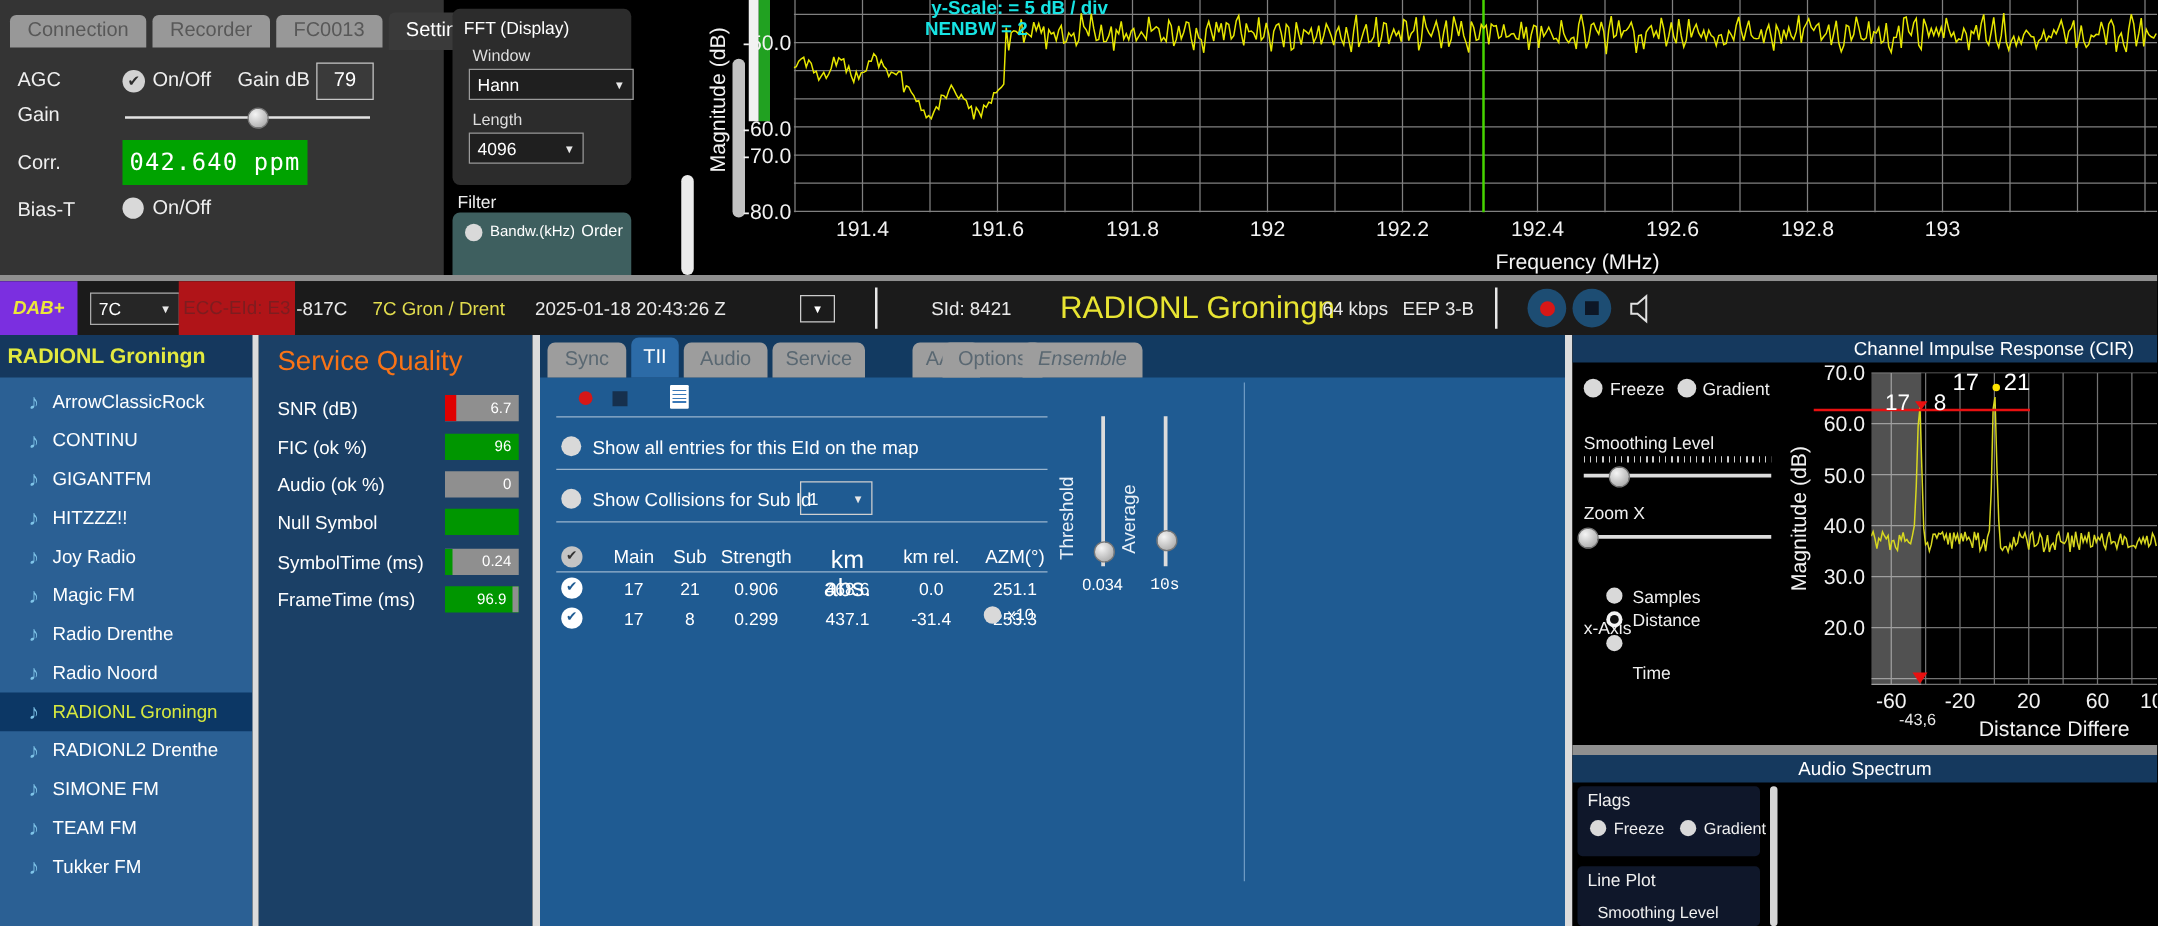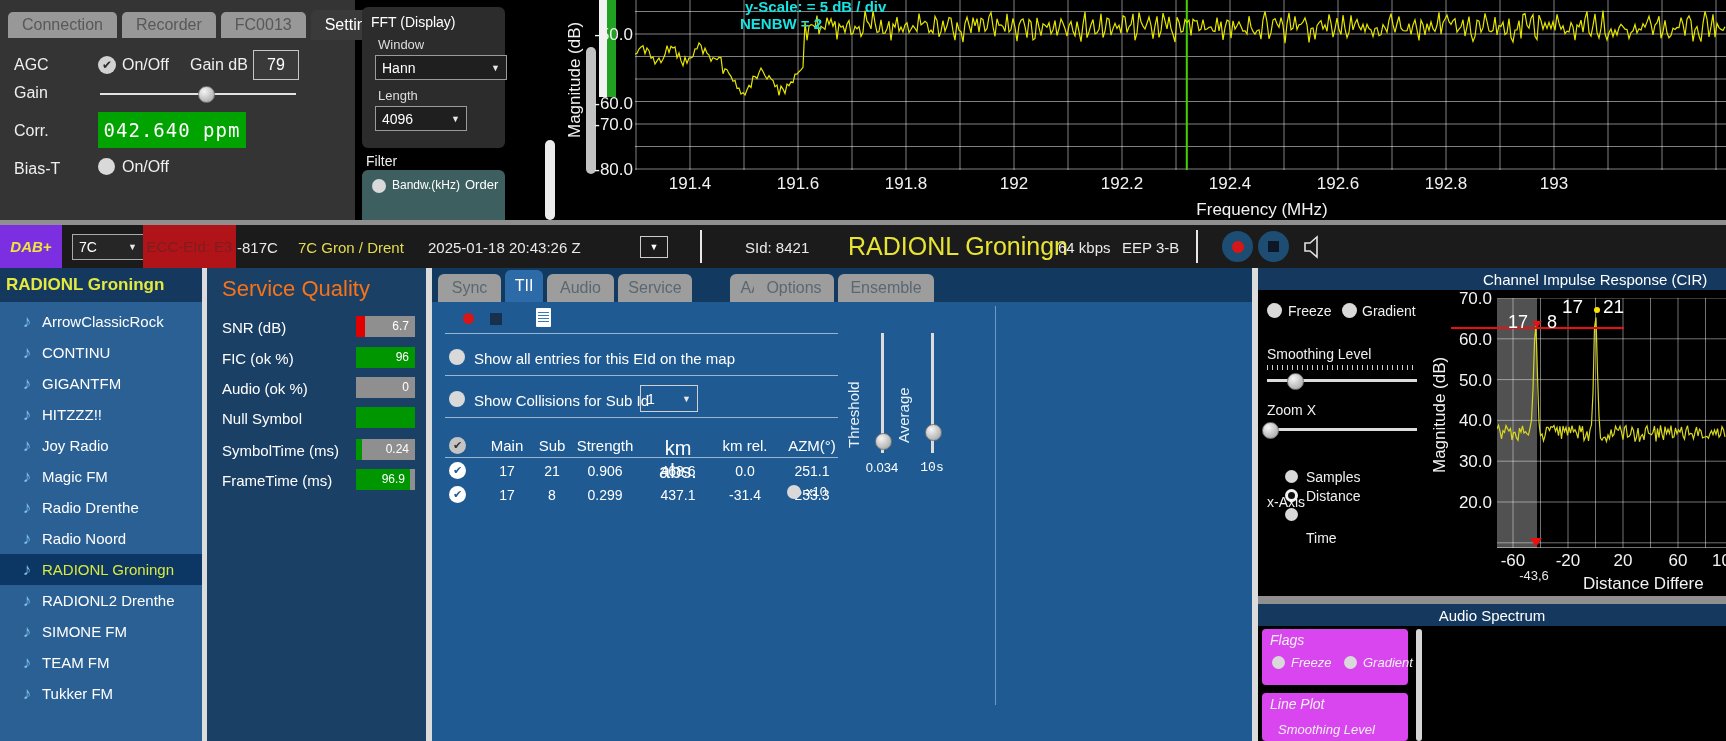--- a/index.html
+++ b/index.html
@@ -70,21 +70,21 @@
   .ckc{position:absolute;width:17px;height:17px;border-radius:50%;background:#fff;color:#1f5b92;
        font-size:11px;text-align:center;line-height:17px;}
   .vslider{position:absolute;width:3px;background:#dcdcdc;}
   .vslider-lbl{position:absolute;writing-mode:vertical-rl;transform:rotate(180deg);font-size:15px;color:#e8f0f8;}
   
   .rightcol{left:1258px;top:268px;width:468px;height:473px;background:#000;}
   .navyhdr{background:#15395e;color:#fff;font-size:15px;height:22px;display:flex;align-items:center;}
   .ctl-lbl{position:absolute;font-size:14px;color:#f0f0f0;}
   .track{position:absolute;height:3px;background:#dcdcdc;}
   .ticks{position:absolute;height:5px;background:repeating-linear-gradient(90deg,#cfcfcf 0 1px,transparent 1px 5px);}
-  .gbox{position:absolute;background:#d946ef;border-radius:4px;font-style:italic;}
+  .gbox{position:absolute;background:#0f172a;border-radius:4px;}
   .cir-ytick{position:absolute;font-size:17px;color:#f2f2f2;width:52px;text-align:right;}
   .cir-xtick{position:absolute;font-size:17px;color:#f2f2f2;transform:translateX(-50%);}
   .tri-down{width:0;height:0;border-left:6px solid transparent;border-right:6px solid transparent;border-top:9px solid #e81010;}
   .tri-down-sm{width:0;height:0;border-left:5px solid transparent;border-right:5px solid transparent;border-top:7px solid #e81010;}
 </style>
 </head>
 <body>
 
 <div id="root">
 
@@ -286,21 +286,21 @@
   <div class="divider-v" style="left:426px;width:6px;"></div>
 
   <div class="tii abs">
     <div class="tii-strip">
       <div class="ttab" style="left:6px;width:63px;">Sync</div>
       <div class="ttab active" style="left:73px;width:38px;">TII</div>
       <div class="ttab" style="left:115px;width:67px;">Audio</div>
       <div class="ttab" style="left:186px;width:74px;">Service</div>
       <div class="ttab" style="left:264px;width:54px;margin-left:34px;">AAC</div>
       <div class="ttab" style="left:322px;width:80px;">Options</div>
-      <div class="ttab" style="left:406px;width:96px;">Ensemble</div>
+      <div class="ttab" style="left:386px;width:96px;font-style:italic;">Ensemble</div>
     </div>
 
     <div class="abs" style="left:31px;top:45px;width:11px;height:11px;border-radius:50%;background:#d71717;"></div>
     <div class="abs" style="left:58px;top:45px;width:12px;height:12px;background:#16304d;"></div>
     <div class="abs" style="left:104px;top:40px;width:15px;height:19px;background:#fff;border-radius:1px;">
         <div style="margin:4px 2px;height:11px;background:repeating-linear-gradient(#3a79b8 0 1px,transparent 1px 3px);"></div>
       </div>
     <div class="hline" style="top:65px;"></div>
 
     <div class="tii-radio radio" style="left:17px;top:81px;"></div>

